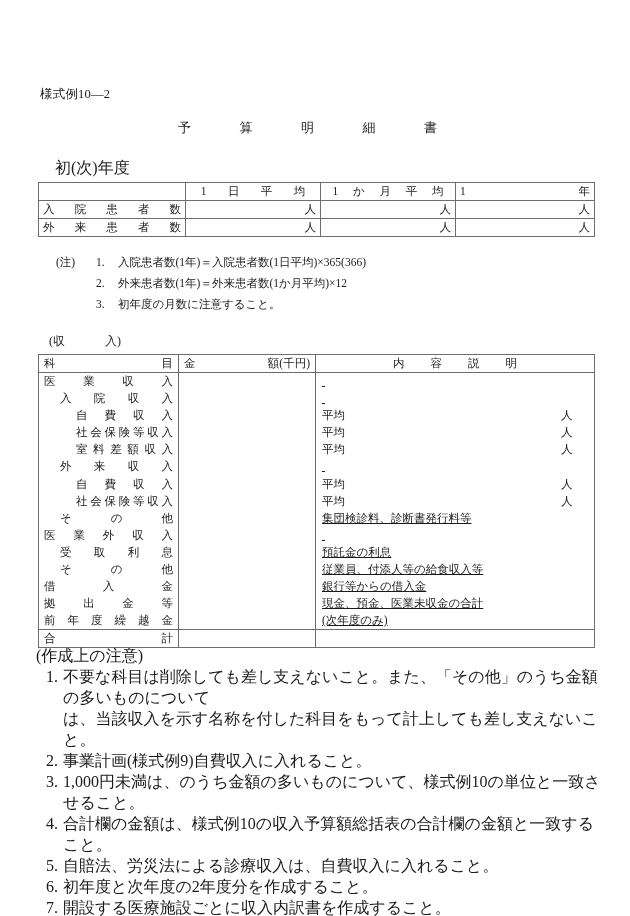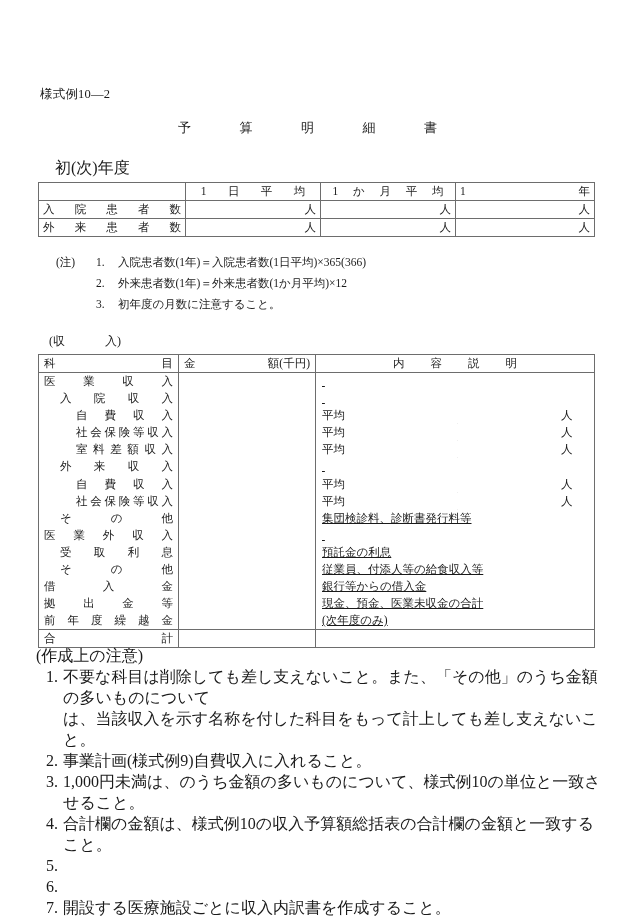--- a/index.html
+++ b/index.html
@@ -550,23 +550,25 @@
         <div class="bn-row">
           <span class="bn-num">3.</span>
           <span class="bn-text">1,000円未満は、のうち金額の多いものについて、様式例10の単位と一致させること。</span>
         </div>
         <div class="bn-row">
           <span class="bn-num">4.</span>
           <span class="bn-text">合計欄の金額は、様式例10の収入予算額総括表の合計欄の金額と一致すること。</span>
         </div>
         <div class="bn-row">
           <span class="bn-num">5.</span>
+          <span class="bn-text">自賠法、労災法による診療収入は、自費収入に入れること。</span>
         </div>
         <div class="bn-row">
           <span class="bn-num">6.</span>
+          <span class="bn-text">初年度と次年度の2年度分を作成すること。</span>
         </div>
         <div class="bn-row">
           <span class="bn-num">7.</span>
           <span class="bn-text">開設する医療施設ごとに収入内訳書を作成すること。</span>
         </div>
       </div>
   </div>
 
 </div>
 

